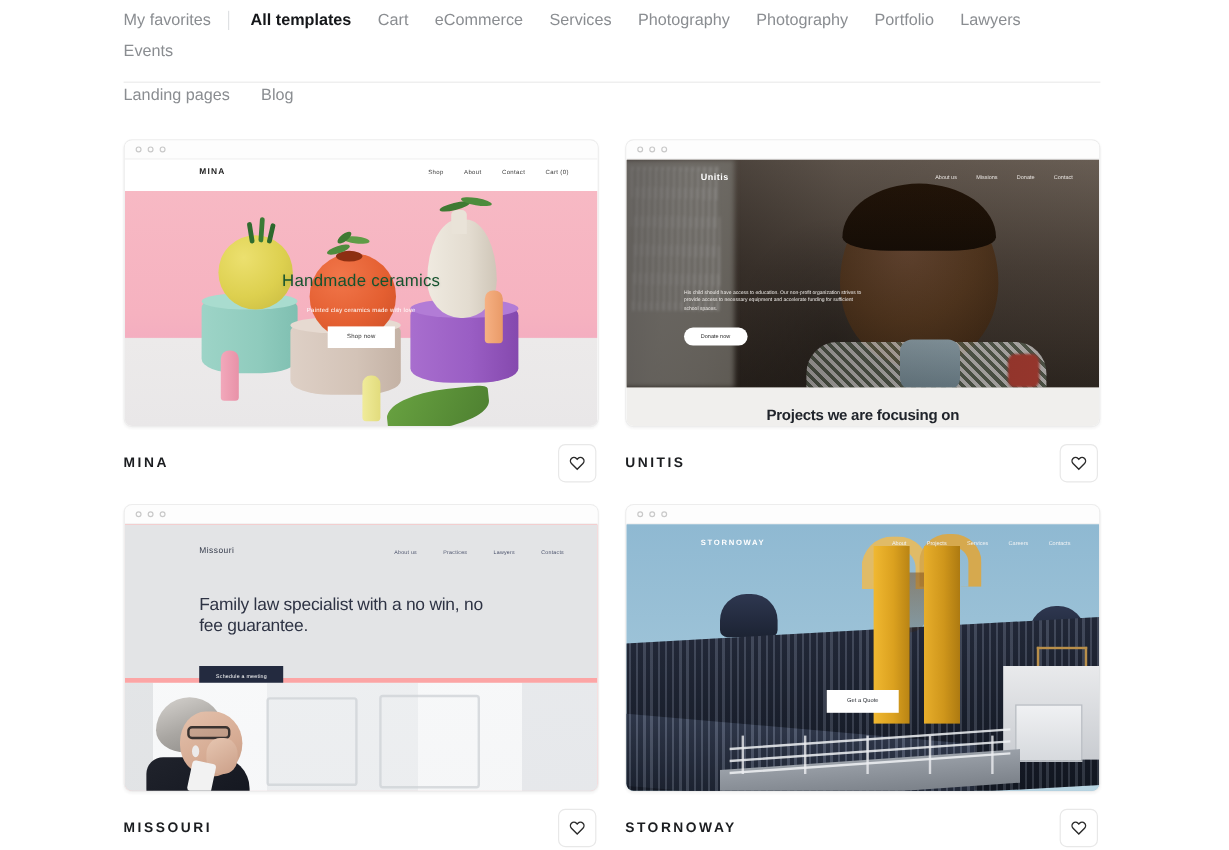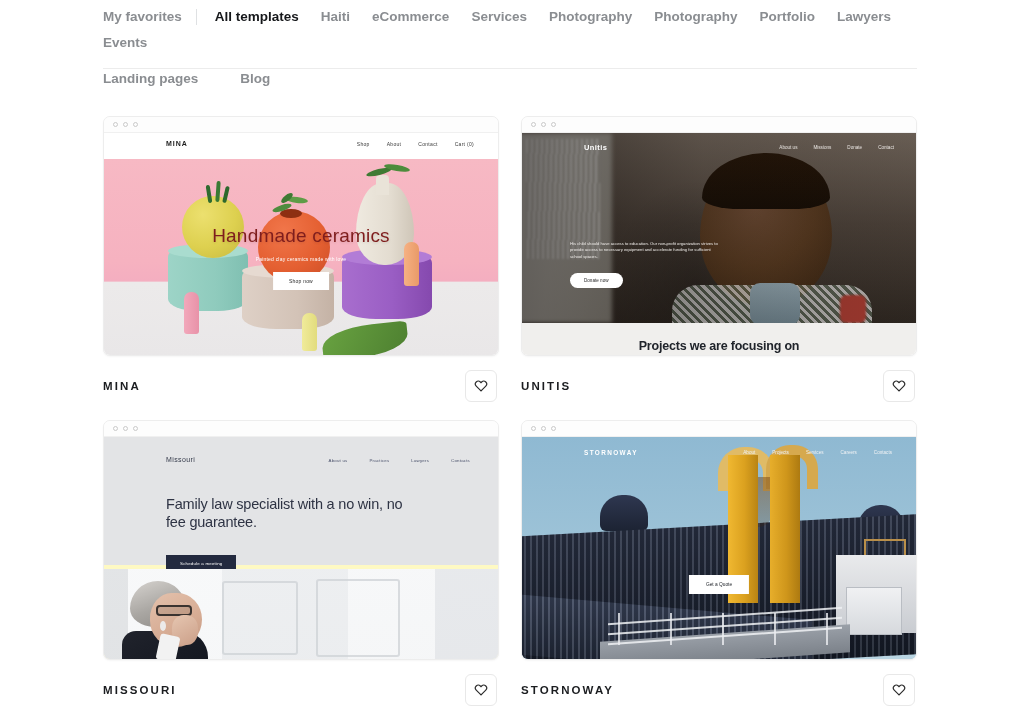--- a/index.html
+++ b/index.html
@@ -13,28 +13,28 @@
   .page { position: relative; width: 1024px; height: 708px; background:#fff; }
 
   
   .tabbar {
     position:absolute; left:103px; top:0; width:814px;
     padding-top:4px;
   }
   .tabrow { display:flex; flex-wrap:wrap; align-items:center; }
   .tab {
     font-size:13.5px; color:#8a8d91; line-height:26px;
-    margin-right:22px; white-space:nowrap; cursor:pointer;font-weight:bold;
+    margin-right:22px; white-space:nowrap; cursor:pointer;
   }
   .tab.first { margin-right:14px; }
   .tab.active { color:#15171a; font-weight:bold; }
   .tabdivider {
     width:1px; height:16px; background:#dfe1e3; margin-right:18px;
   }
-  .tabrow.second { margin-top:10px;gap:16px; }
+  .tabrow.second { margin-top:10px; }
   .tabrow.second .tab { margin-right:26px; }
   .tabs-underline {
     position:absolute; left:103px; top:68px; width:814px; height:1px;
     background:#ececec;
   }
 
   
   .grid {
     position:absolute; left:103px; top:116px;
     width:814px;
@@ -184,21 +184,21 @@
     background:linear-gradient(90deg,#f0eb9a,#e2dc7d); border-radius:7px 7px 3px 3px;
   }
   .leaf-big{
     position:absolute; left:218px; top:166px; width:86px; height:32px;
     background:linear-gradient(120deg,#69a341,#4d7f30);
     border-radius:60% 10% 60% 10%;
     transform:rotate(-6deg);
   }
   .mina-title{
     position:absolute; left:0; right:0; top:66px; text-align:center;
-    font-size:19px; color:#7f1d1d; letter-spacing:.2px; z-index:4;
+    font-size:14px; color:#14532d; letter-spacing:.2px; z-index:4;
     text-shadow:0 1px 3px rgba(0,0,0,.12);
   }
   .mina-sub{
     position:absolute; left:0; right:0; top:97px; text-align:center;
     font-size:5px; color:#fff; letter-spacing:.2px; z-index:4;
   }
   .mina-btn{
     position:absolute; left:50%; top:113px; transform:translateX(-50%);
     background:#fff; color:#2b2b2b; font-size:5px;
     padding:6px 16px; z-index:4; letter-spacing:.2px;
@@ -279,21 +279,21 @@
   }
   .u-section{
     position:absolute; left:0; bottom:0; width:100%; height:33px;
     background:#f0efed; display:flex; align-items:center; justify-content:center;
   }
   .u-section span{
     font-size:12.5px; font-weight:bold; color:#20242b; letter-spacing:-.2px;margin-top:12px;
   }
 
   
-  .mo-wrap{ position:relative; height:223px; overflow:hidden; background:#fef9c3;padding-left:26px; }
+  .mo-wrap{ position:relative; height:223px; overflow:hidden; background:#fca5a5;padding-left:26px; }
   .mo-top{ position:absolute; left:0; top:0; width:100%; height:128px; background:#e3e4e6; }
   .mo-logo{
     position:absolute; left:62px; top:19px; font-size:7px; color:#343a4a;
     letter-spacing:.4px;
   }
   .mo-links{
     position:absolute; right:28px; top:21px; display:flex; gap:22px;
     font-size:4.4px; color:#49506a; letter-spacing:.2px;
   }
   .mo-head{
@@ -462,21 +462,21 @@
 </head>
 <body>
 
 <div class="page">
 
   <div class="tabbar">
     <div class="tabrow">
       <div class="tab first">My favorites</div>
       <div class="tabdivider"></div>
       <div class="tab active">All templates</div>
-      <div class="tab">Haiti</div>
+      <div class="tab">Cart</div>
       <div class="tab">eCommerce</div>
       <div class="tab">Services</div>
       <div class="tab">Photography</div>
       <div class="tab">Photography</div>
       <div class="tab">Portfolio</div>
       <div class="tab">Lawyers</div>
       <div class="tab">Events</div>
     </div>
     <div class="tabrow second">
       <div class="tab">Landing pages</div>

